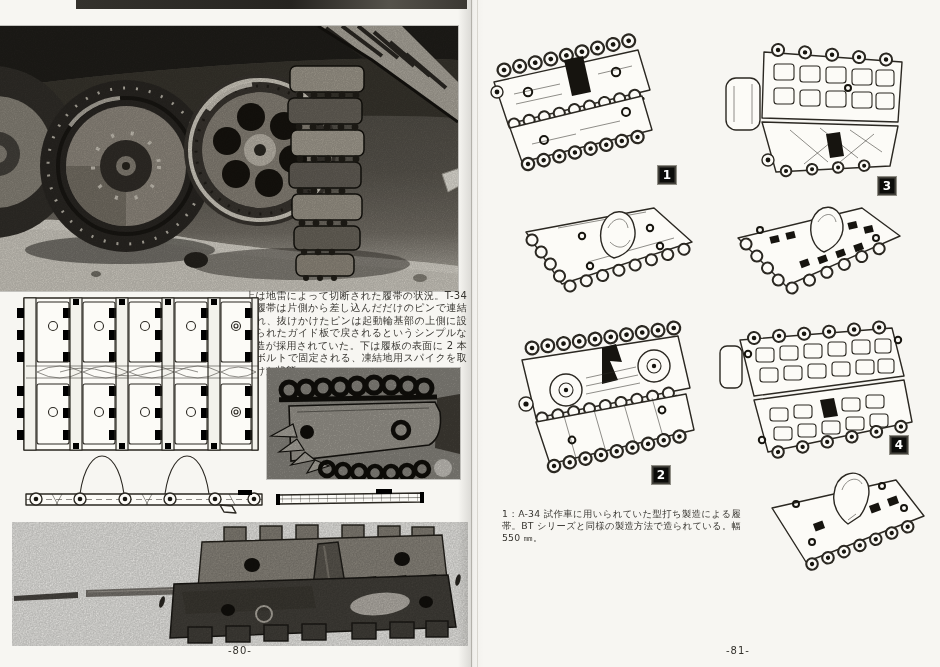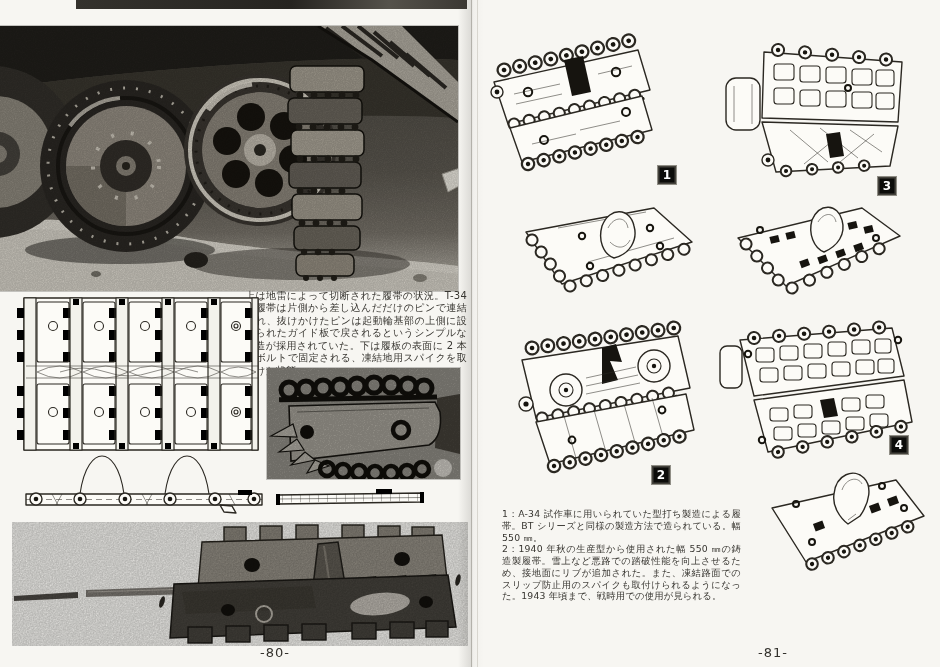--- a/index.html
+++ b/index.html
@@ -10,21 +10,21 @@
   #gutter{left:458px;top:0;width:26px;height:667px;
     background:linear-gradient(to right,rgba(0,0,0,0) 0%,rgba(60,58,52,.14) 48%,rgba(60,58,52,.03) 60%,rgba(0,0,0,0) 100%);}
   #gutter .fold{position:absolute;left:13px;top:0;width:1px;height:667px;background:#b3b1aa;}
   #gutter .fold2{position:absolute;left:19px;top:0;width:1px;height:667px;background:#d8d6cf;}
   
   .jp{color:#383631;text-align:justify;letter-spacing:.2px;}
   #left-caption{left:245px;top:290px;width:222px;font-size:10px;line-height:12.45px;}
   #right-col1{left:478px;top:508px;width:239px;font-size:9.3px;line-height:11.75px;margin-left:24px;}
   #right-col2{left:716px;top:594px;width:221px;font-size:9.3px;line-height:11.75px;}
   .jp p{margin:0;padding:0;}
-  .pagenum{width:100px;text-align:right;font-size:13px;color:#33312c;letter-spacing:1px;}
+  .pagenum{width:100px;text-align:center;font-size:10px;color:#33312c;letter-spacing:1px;}
   #pn-left{left:190px;top:645px;}
   #pn-right{left:688px;top:645px;}
   
   .badge{width:18px;height:18px;background:#0c0c0a;color:#fff;
     font-size:12px;line-height:18px;font-weight:bold;text-align:center;
     box-shadow:0 0 0 1px #908e86, inset 0 0 0 1.5px #44423c;}
   #b1{left:658px;top:166px;} #b2{left:652px;top:466px;}
   #b3{left:878px;top:177px;} #b4{left:890px;top:436px;}
   
   svg .lw{fill:#fcfbf7;stroke:#2b2822;stroke-width:1.4;stroke-linejoin:round;}
@@ -568,18 +568,17 @@
       <circle class="dd" cx="152" cy="44" r="3" stroke-width="2"></circle>
   </svg>
 
   <div class="abs badge" id="b1">1</div>
   <div class="abs badge" id="b2">2</div>
   <div class="abs badge" id="b3">3</div>
   <div class="abs badge" id="b4">4</div>
 
   <div class="abs jp" id="right-col1">
     <p>1：A-34 試作車に用いられていた型打ち製造による履帯。BT シリーズと同様の製造方法で造られている。幅 550 ㎜。</p>
-    <p>2：1940 年秋の生産型から使用された幅 550 ㎜の鋳造製履帯。雪上など悪路での踏破性能を向上させるため、接地面にリブが追加された。また、凍結路面でのスリップ防止用のスパイクも取付けられるようになった。1943 年頃まで、戦時用での使用が見られる。</p>
   </div>
 
   <div class="abs pagenum" id="pn-right">-81-</div>
 
 </div>
 
 </body></html>

